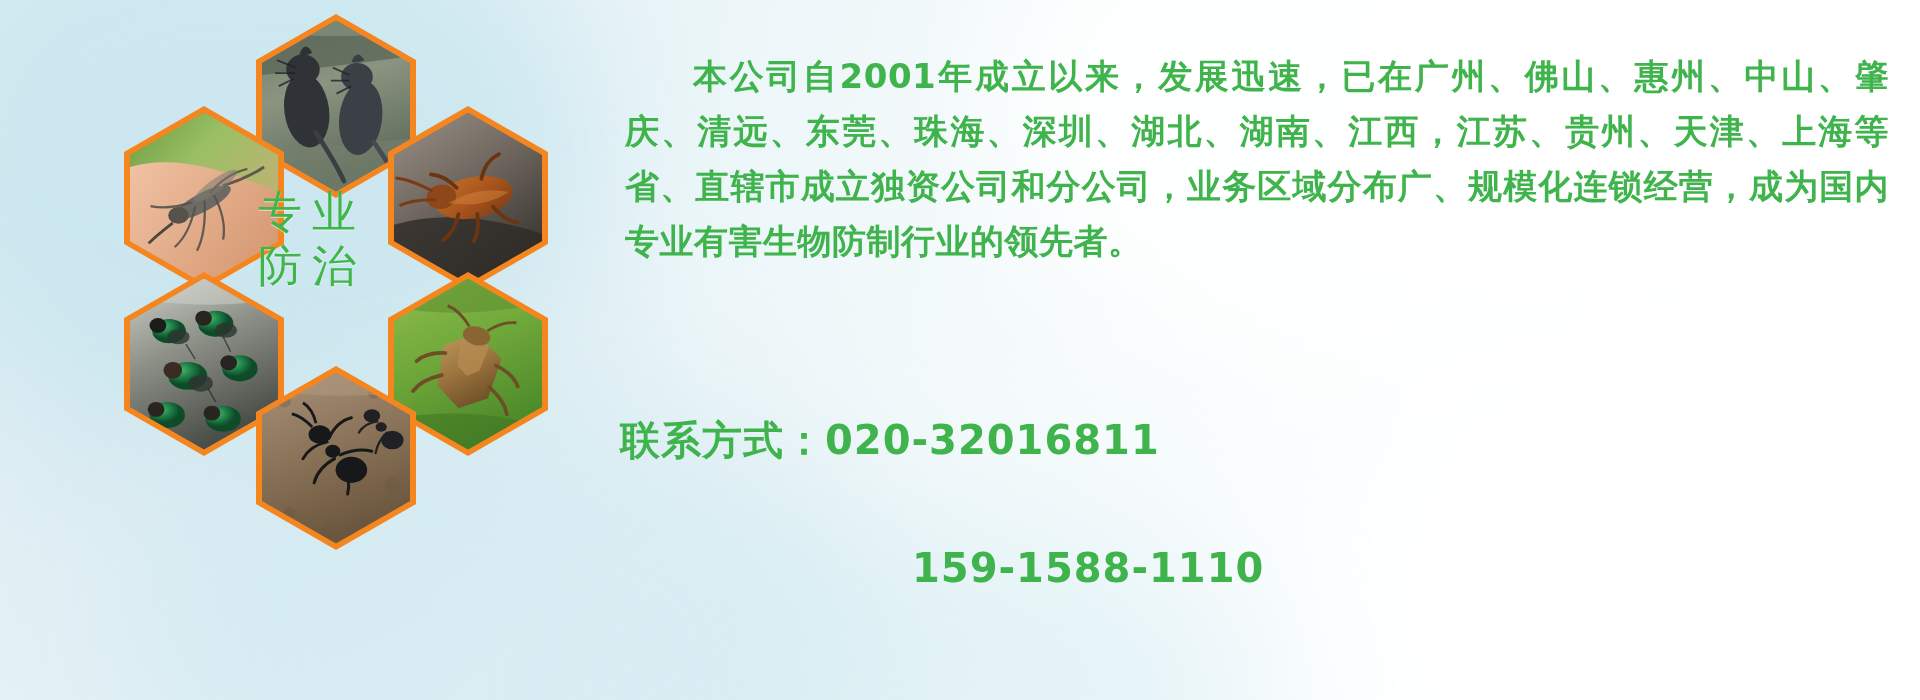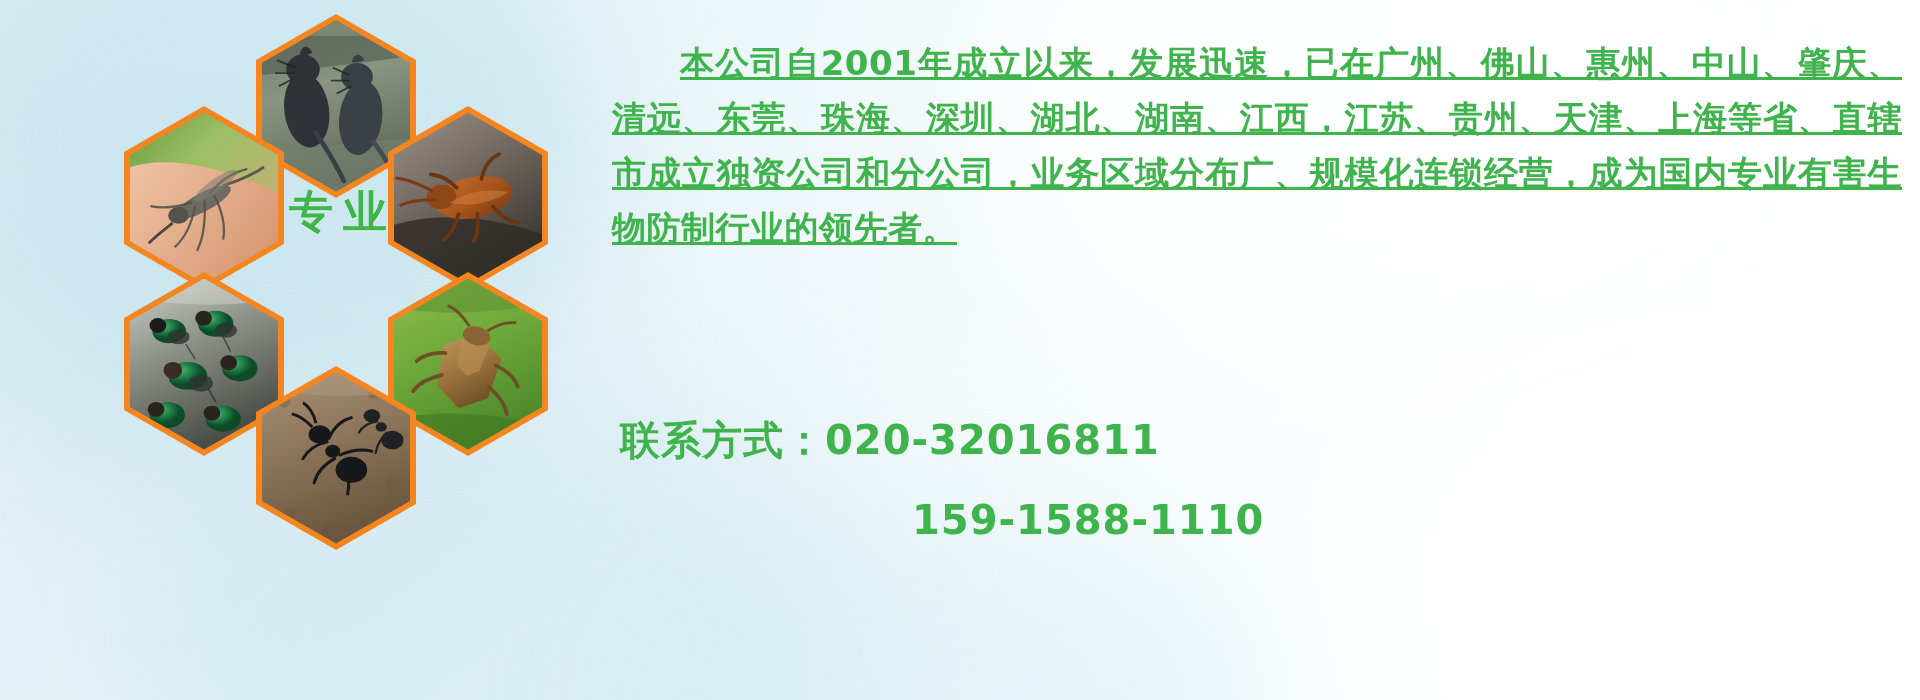--- a/index.html
+++ b/index.html
@@ -35,43 +35,43 @@
     width:calc(100% - 11px);height:calc(100% - 13px);
     -webkit-clip-path:polygon(50% 0%,100% 25%,100% 75%,50% 100%,0% 75%,0% 25%);
     clip-path:polygon(50% 0%,100% 25%,100% 75%,50% 100%,0% 75%,0% 25%);
     overflow:hidden;position:relative;
     display:flex;align-items:center;justify-content:center;
   }
   .art{position:absolute;inset:0;}
 
   .combtext{
     position:absolute;left:258px;top:185px;width:170px;
-    text-align:center;color:#3fb54a;
-    font-weight:700;letter-spacing:10px;line-height:1.22;
+    text-align:left;color:#3fb54a;
+    font-weight:400;letter-spacing:10px;line-height:1.22;
     text-shadow:0 1px 0 rgba(255,255,255,.6);
   }
   .combtext .l{display:block;font-size:44px;}
 
   
   #body-copy{
     position:absolute;left:612px;top:36px;width:1290px;
     color:#3fb34c;font-size:34px;font-weight:700;line-height:55px;
     letter-spacing:.5px;
     text-align:justify;text-align-last:left;
     font-family:"DejaVu Sans","Liberation Sans",sans-serif;
   }
-  #body-copy p{margin:0;text-indent:68px;text-decoration:underline;}
+  #body-copy p{margin:13px;text-indent:68px;}
 
   #contact{position:absolute;left:620px;top:400px;width:1260px;color:#3fb34c;}
   .contact-line{
     font-size:40px;font-weight:700;line-height:80px;white-space:pre;
     font-family:"DejaVu Sans","Liberation Sans",sans-serif;
     letter-spacing:1px;
   }
-  .contact-line.l2{text-indent:292px;}
+  .contact-line.l2{text-indent:292px;margin-top:48px;}
 </style>
 </head>
 <body>
 
 <div id="stage">
 
   <div class="wash a"></div>
   <div class="wash b"></div>
   <div class="wash c"></div>
   <div class="wash d"></div>
@@ -314,20 +314,21 @@
               <path d="M134 64 q-10 10 -12 22"></path>
             </g>
           </g>
           <path d="M0 0 L160 0 L160 18 Q80 32 0 16Z" fill="#b39d84" opacity=".45"></path>
         </svg>
       </div>
     </div>
 
     <div class="combtext">
       <span class="l">专业</span>
+      <span class="l">防治</span>
     </div>
   </div>
 
   <div id="body-copy">
     <p>本公司自2001年成立以来，发展迅速，已在广州、佛山、惠州、中山、肇庆、清远、东莞、珠海、深圳、湖北、湖南、江西，江苏、贵州、天津、上海等省、直辖市成立独资公司和分公司，业务区域分布广、规模化连锁经营，成为国内专业有害生物防制行业的领先者。</p>
   </div>
 
   <div id="contact">
     <div class="contact-line l1">联系方式：020-32016811</div>
     <div class="contact-line l2">159-1588-1110</div>

